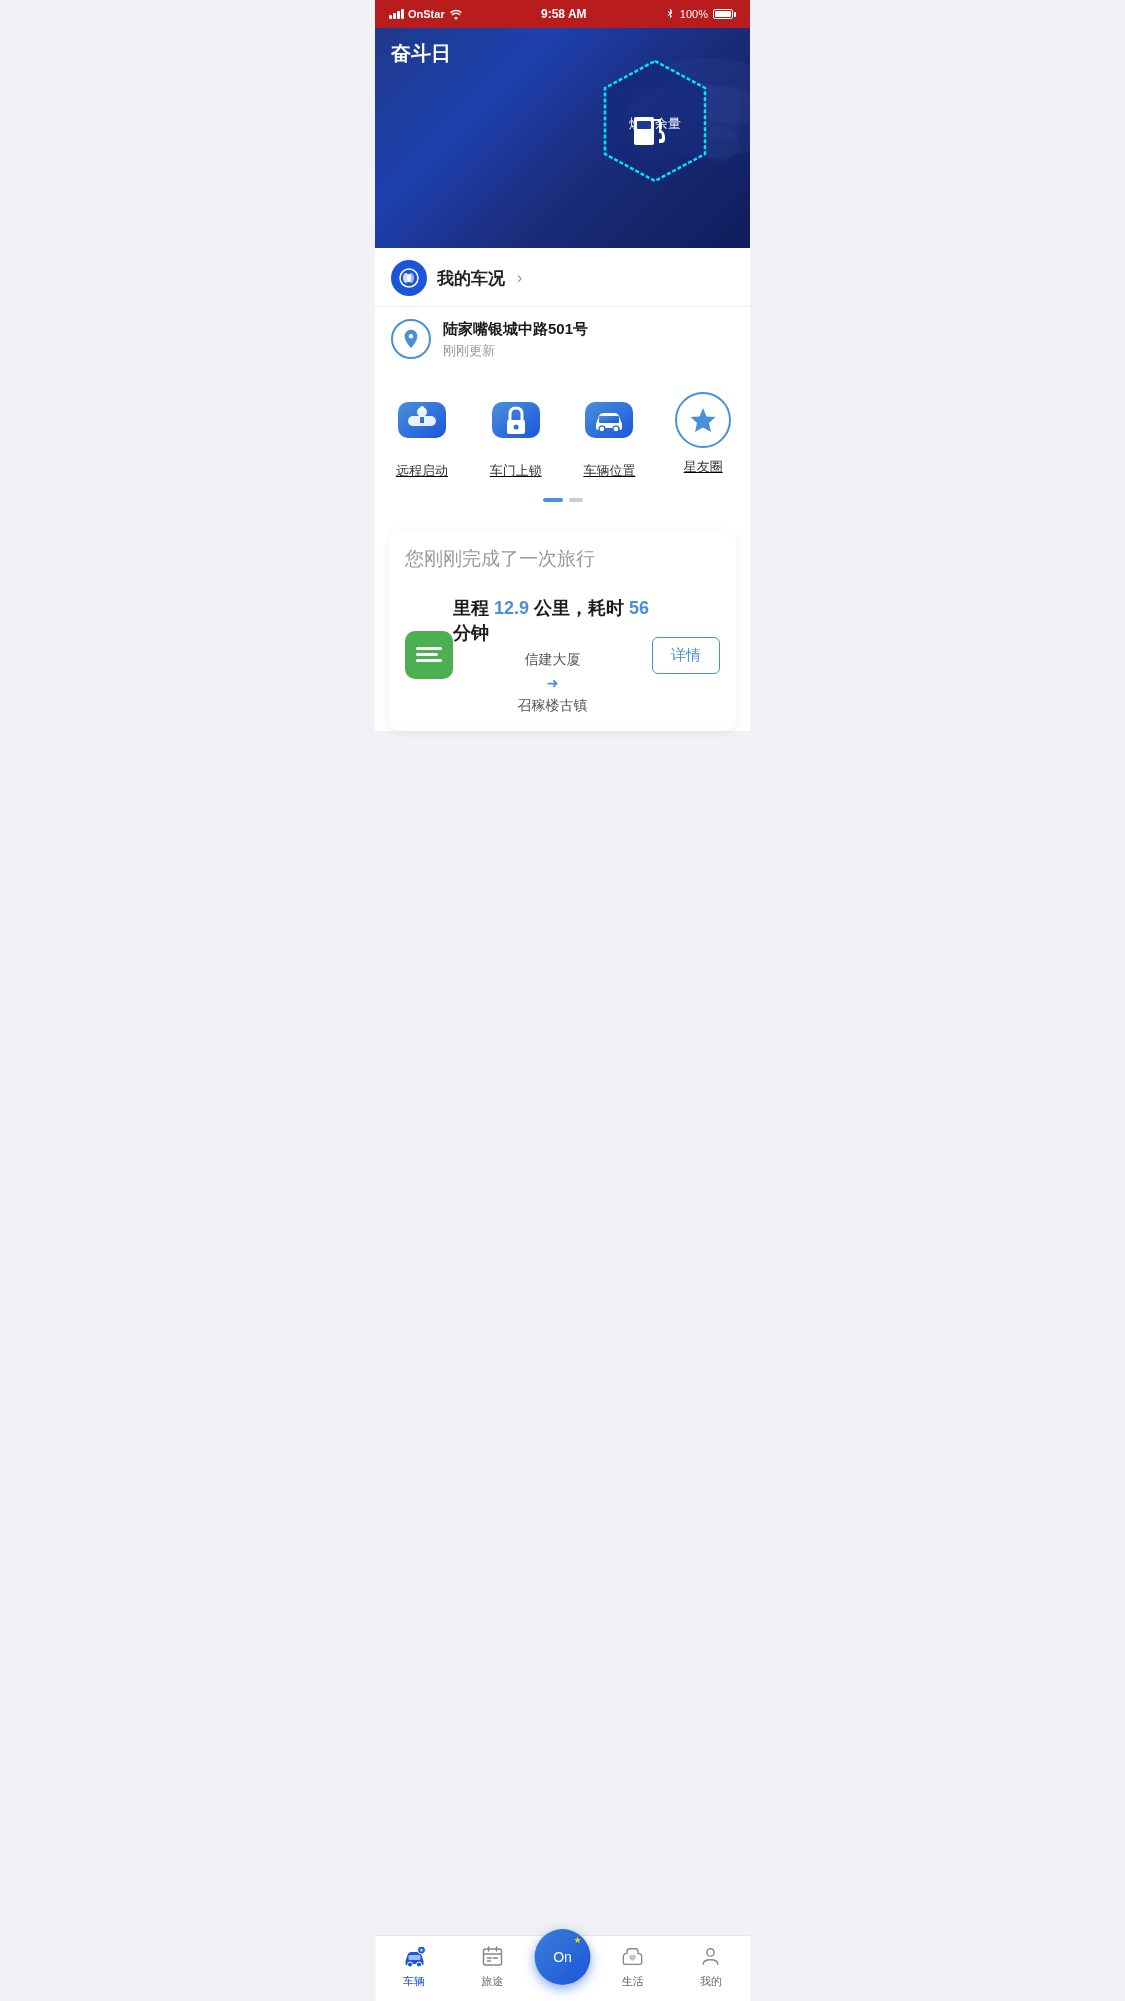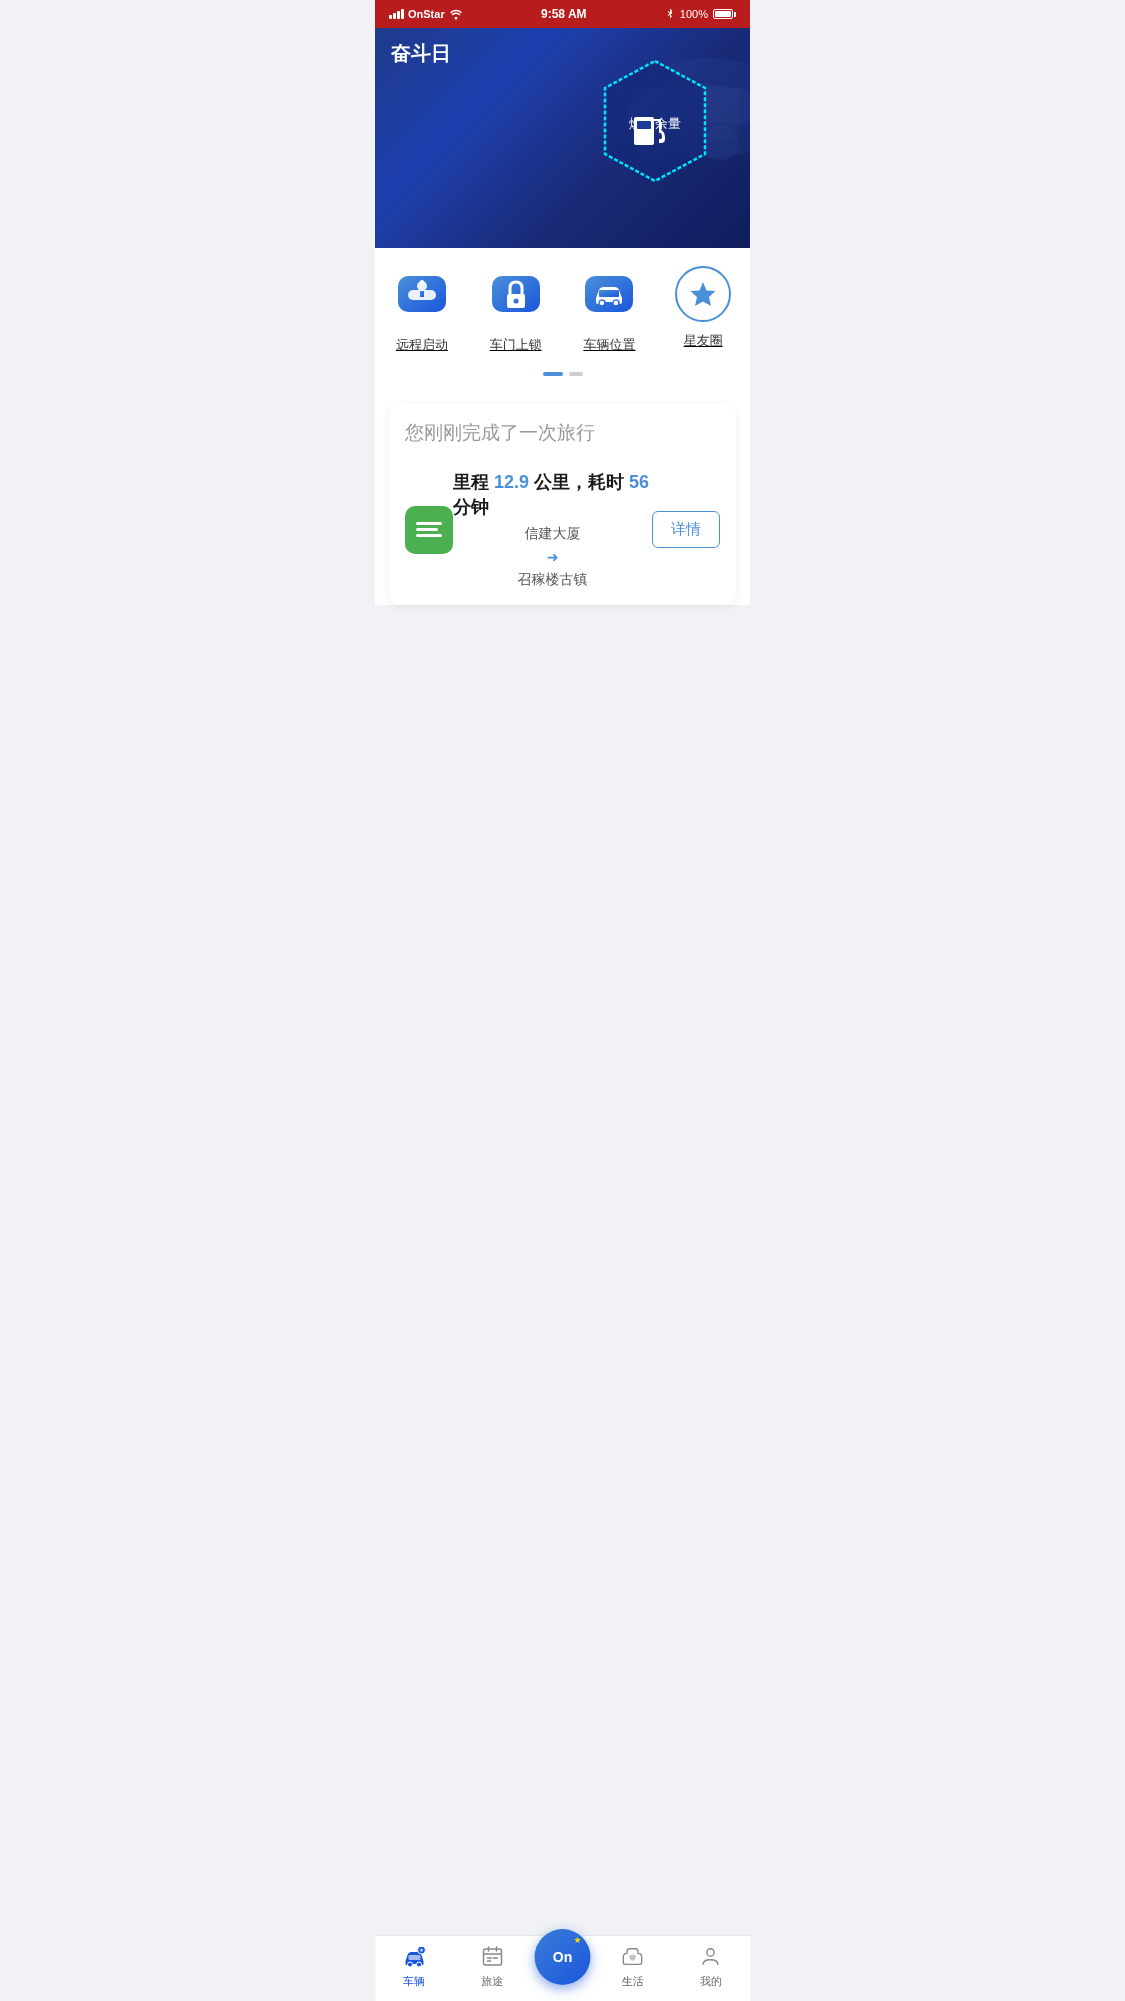--- a/index.html
+++ b/index.html
@@ -406,21 +406,21 @@
       display: flex;
       align-items: center;
       justify-content: center;
       margin-top: -20px;
       box-shadow: 0 4px 12px rgba(26,86,219,0.5);
       position: relative;
     }
     .nav-center-btn .on-text {
       color: white;
       font-size: 14px;
-      font-weight: 700;
+      font-weight: 400;
     }
     .nav-center-btn .star {
       position: absolute;
       top: 6px;
       right: 9px;
       font-size: 9px;
       color: #ffd700;
     }
 
     
@@ -500,21 +500,44 @@
             </svg>
           </div>
           <div class="fuel-label">燃油余量</div>
         </div>
       </div>
     </div>
   </div>
 
   <div class="main-content">
 
-
+    <div class="vehicle-status">
+      <div class="buick-logo">
+        <svg width="22" height="22" viewBox="0 0 22 22" fill="white">
+          <circle cx="11" cy="11" r="9" fill="none" stroke="white" stroke-width="1.5"></circle>
+          <ellipse cx="8" cy="11" rx="3" ry="5" fill="white" opacity="0.8"></ellipse>
+          <ellipse cx="13" cy="11" rx="3" ry="5" fill="white" opacity="0.6"></ellipse>
+          <ellipse cx="11" cy="11" rx="2" ry="4" fill="white"></ellipse>
+        </svg>
+      </div>
+      <span class="vehicle-status-text">我的车况</span>
+      <span class="vehicle-arrow">›</span>
+    </div>
+
+    <div class="location-row">
+      <div class="loc-icon">
+        <svg width="22" height="22" viewBox="0 0 24 24" fill="#4a90d9">
+          <path d="M12 2C8.13 2 5 5.13 5 9c0 5.25 7 13 7 13s7-7.75 7-13c0-3.87-3.13-7-7-7zm0 9.5c-1.38 0-2.5-1.12-2.5-2.5s1.12-2.5 2.5-2.5 2.5 1.12 2.5 2.5-1.12 2.5-2.5 2.5z"></path>
+        </svg>
+      </div>
+      <div class="loc-text">
+        <div class="loc-address">陆家嘴银城中路501号</div>
+        <div class="loc-time">刚刚更新</div>
+      </div>
+    </div>
 
     <div class="quick-actions">
 
       <div class="action-item">
         <div>
           <svg width="56" height="56" viewBox="0 0 56 56">
             <rect x="4" y="10" width="48" height="36" rx="10" fill="url(#g1)"></rect>
             <defs>
               <linearGradient id="g1" x1="0" y1="0" x2="1" y2="1">
                 <stop offset="0%" stop-color="#4a90d9"></stop>

